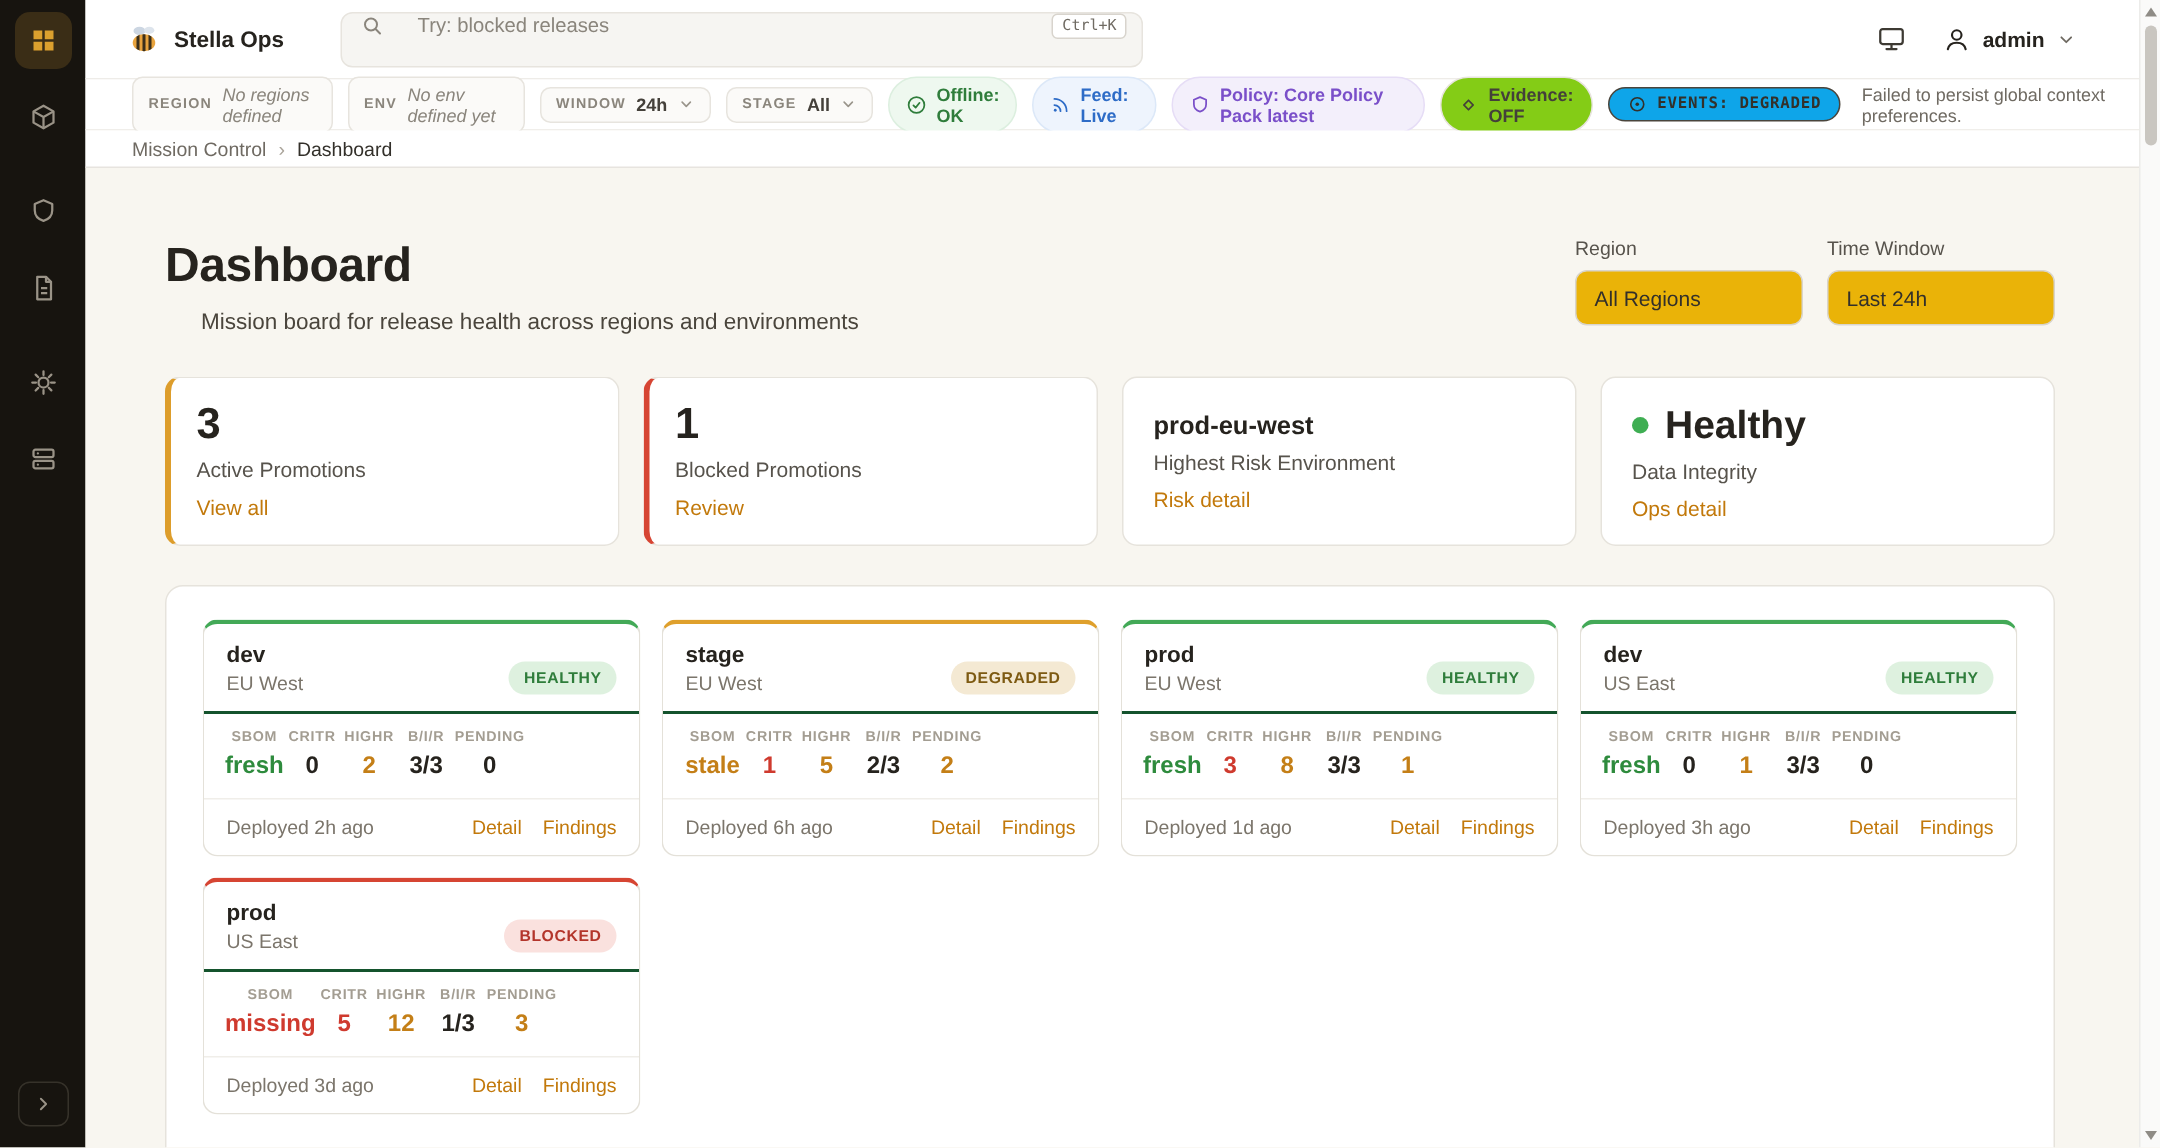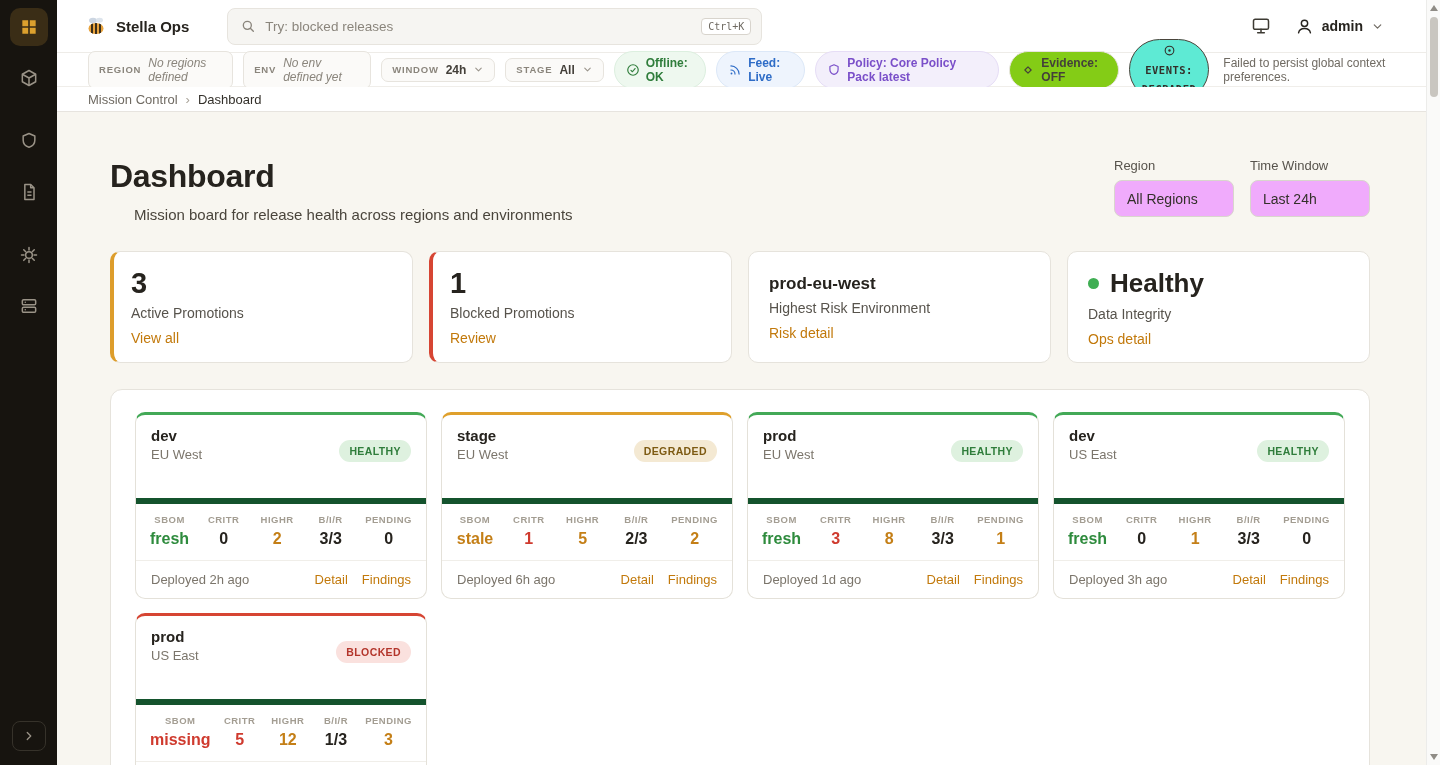--- a/index.html
+++ b/index.html
@@ -21,22 +21,22 @@
     border-radius:8px; color:#9a9387; display:flex; align-items:center; justify-content:center;
     background:transparent; cursor:pointer; }
 
   .shell { flex:1; display:flex; flex-direction:column; min-width:0; }
 
   
   .topbar { height:53px; background:#fff; border-bottom:1px solid #eeece8;
     display:flex; align-items:center; padding:0 42px 0 28px; flex:none; }
   .brand { display:flex; align-items:center; gap:9px; font-weight:700; font-size:15px; }
   .search { margin-left:38px; width:535px; height:37px; background:#f6f5f2;
-    border:1px solid #e7e4de; border-radius:8px; display:flex; align-items:center;
-    padding:0 10px 0 12px; gap:9px; color:#8a857c; }
+    border:1px solid #e7e4de; border-radius:8px; display:flex; align-items:flex-start;
+    padding:0 10px 0 12px; gap:22px; color:#8a857c; }
   .search input { flex:1; border:0; background:transparent; outline:none; font-size:13.5px;
     color:#44403a; font-family:"Liberation Sans", sans-serif; }
   .search input::placeholder { color:#8a857c; }
   .kbd { font-family:"DejaVu Sans Mono", monospace; font-size:10px; border:1px solid #d8d4cd;
     border-radius:4px; padding:2px 6px; color:#6f6a62; background:#fff; }
   .topbar-right { margin-left:auto; display:flex; align-items:center; gap:24px; }
   .create-btn { font-family:"DejaVu Sans Mono", monospace; font-size:11px; letter-spacing:2px;
     color:#d9940e; border:1px solid #f0d9a6; background:#fffdf8; border-radius:6px;
     padding:8px 13px; font-weight:700; cursor:pointer; }
   .icon-btn { color:#3d3a33; display:flex; align-items:center; cursor:pointer; background:none; border:0; }
@@ -52,41 +52,41 @@
   .chip .lbl { font-size:9.5px; font-weight:700; letter-spacing:.8px; color:#8a857c; }
   .chip .val { font-size:12px; font-weight:600; color:#44403a; }
   .chip .val.muted { font-style:italic; font-weight:400; color:#8a857c; }
   .chip .chev { color:#9a958c; display:flex; }
   .status { display:flex; align-items:center; gap:6px; border-radius:999px; padding:4px 11px;
     font-size:12px; font-weight:600; border:1px solid transparent; cursor:pointer; }
   .status.green { background:#eef8ef; color:#2f7d3b; border-color:#dcefdf; }
   .status.blue { background:#eef4fd; color:#2e6cc7; border-color:#dce8f8; }
   .status.purple { background:#f3effb; color:#7a4fc9; border-color:#e6ddf6; }
   .status.dark { background:#84cc16; color:#44403a; border-color:#e7e4de; }
-  .events-pill { display:flex; align-items:center; gap:7px; border:1.5px solid #4a453c;
-    border-radius:999px; padding:4px 12px; background:#5eead4; cursor:pointer;
+  .events-pill { display:flex; gap:7px; border:1.5px solid #4a453c;
+    border-radius:999px; padding:4px 12px; background:#0ea5e9; cursor:pointer;
     font-family:"DejaVu Sans Mono", monospace; font-size:10.5px; font-weight:700;
-    color:#33302a; letter-spacing:.5px;flex-direction:column; }
+    color:#33302a; letter-spacing:.5px; }
   .ctx-msg { font-size:12px; color:#6f6a62; margin-left:4px; }
 
   
   .breadcrumb { height:25px; background:#fff; border-bottom:1px solid #e7e4df;
     display:flex; align-items:center; gap:8px; padding-left:31px; font-size:13px; flex:none; }
   .breadcrumb .root { color:#6f6a62; }
   .breadcrumb .sep { color:#aaa49a; }
   .breadcrumb .cur { color:#33302a; }
 
   
   .main { flex:1; background:#f8f6f0; padding:46px 56px 0 53px; overflow:hidden; }
   .page-head { display:flex; justify-content:space-between; align-items:flex-start; }
   .page-title { font-size:32px; font-weight:700; color:#26231e; letter-spacing:-.3px; }
   .page-subtitle { font-size:15px; color:#4a453c; margin-top:11px;margin-left:24px; }
   .filters { display:flex; gap:16px; }
   .fgroup .flabel { font-size:13px; color:#57534c; margin-bottom:7px; }
-  .fselect { width:120px; height:37px; background:#f0abfc; border:1px solid #d9d5cd;
+  .fselect { width:152px; height:37px; background:#eab308; border:1px solid #d9d5cd;
     border-radius:8px; display:flex; align-items:center; padding-left:12px; font-size:14px;
     color:#33302a; cursor:pointer; }
 
   .stats-row { display:grid; grid-template-columns:repeat(4,1fr); gap:16px; margin-top:28px; }
   .stat-card { background:#fff; border:1px solid #e6e3dc; border-radius:10px;
     padding:16px 20px 14px; }
   .stat-card[data-accent="warn"] { border-left:4px solid #dd9d2b; padding-left:17px; }
   .stat-card[data-accent="bad"]  { border-left:4px solid #d64533; padding-left:17px; }
   .stat-value { font-size:29px; font-weight:700; line-height:1.05; color:#26231e; }
   .stat-value.small { font-size:17px; padding-top:7px; }
@@ -109,22 +109,22 @@
   .pcard[data-status="bad"]  { border-top-color:#d64533; }
   .pcard-head { display:flex; justify-content:space-between; align-items:flex-end;
     padding:12px 15px 11px; }
   .pcard-title { font-size:15px; font-weight:700; color:#26231e; }
   .pcard-sub { font-size:13px; color:#7b756b; margin-top:3px; }
   .badge { font-size:10.5px; font-weight:700; letter-spacing:.4px; padding:5px 10px;
     border-radius:999px; white-space:nowrap; }
   .badge[data-tone="good"] { background:#def1df; color:#2f7d3b; }
   .badge[data-tone="warn"] { background:#f4e9d3; color:#7d5a12; }
   .badge[data-tone="bad"]  { background:#fae1de; color:#b3352b; }
-  .pcard-stats { display:flex; justify-content:space-between; padding:10px 14px 12px;
-    border-top:6px solid #14532d;margin-top:25px; }
+  .pcard-stats { display:flex; padding:10px 14px 12px;
+    border-top:2px solid #14532d; }
   .pstat { text-align:center; min-width:38px; }
   .pstat-label { font-size:9.5px; letter-spacing:.5px; color:#a39d92; font-weight:600; }
   .pstat-value { font-size:16px; font-weight:700; margin-top:5px; color:#26231e; }
   .pstat-value[data-tone="good"] { color:#2e8b3d; }
   .pstat-value[data-tone="warn"] { color:#c47f17; }
   .pstat-value[data-tone="bad"]  { color:#cf3a2e; }
   .pcard-foot { display:flex; justify-content:space-between; align-items:center;
     padding:11px 15px; border-top:1px solid #f0eee9; font-size:13px; }
   .deployed { color:#7b756b; }
   .flinks { display:flex; gap:14px; }

